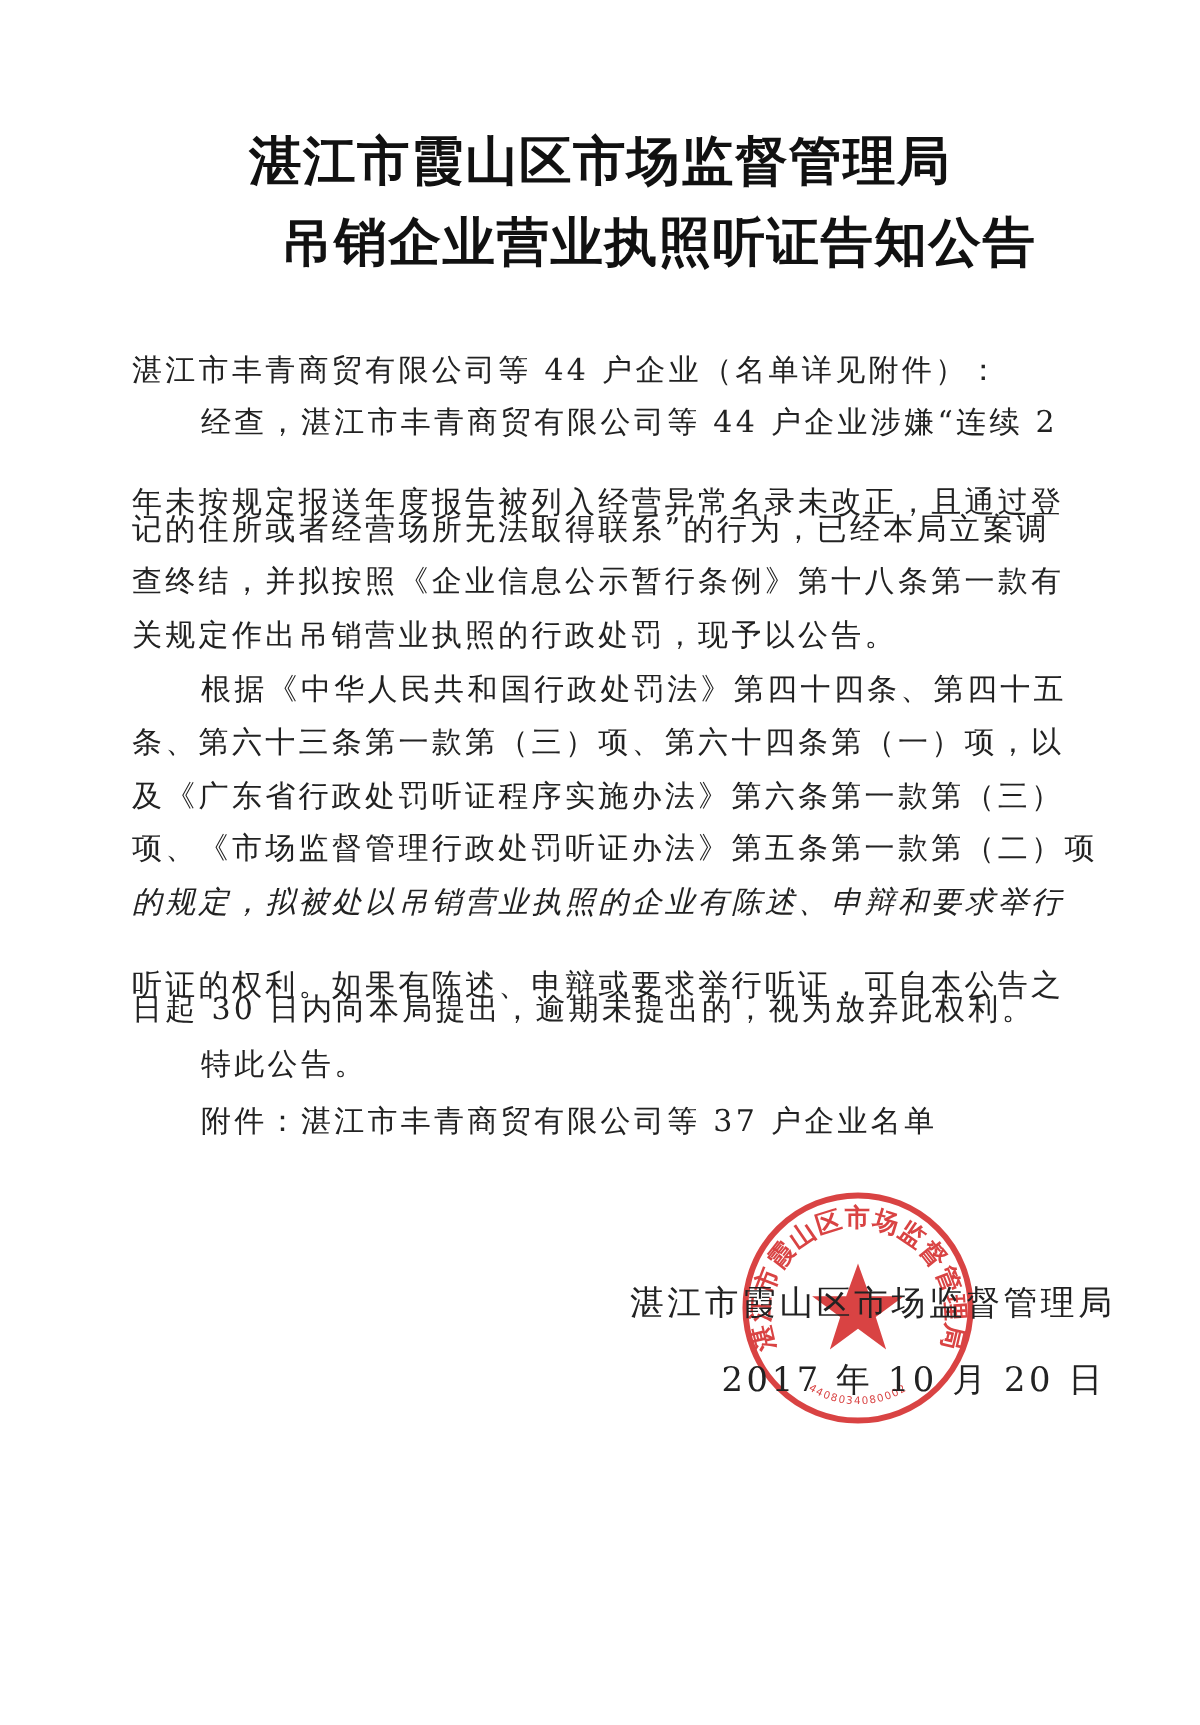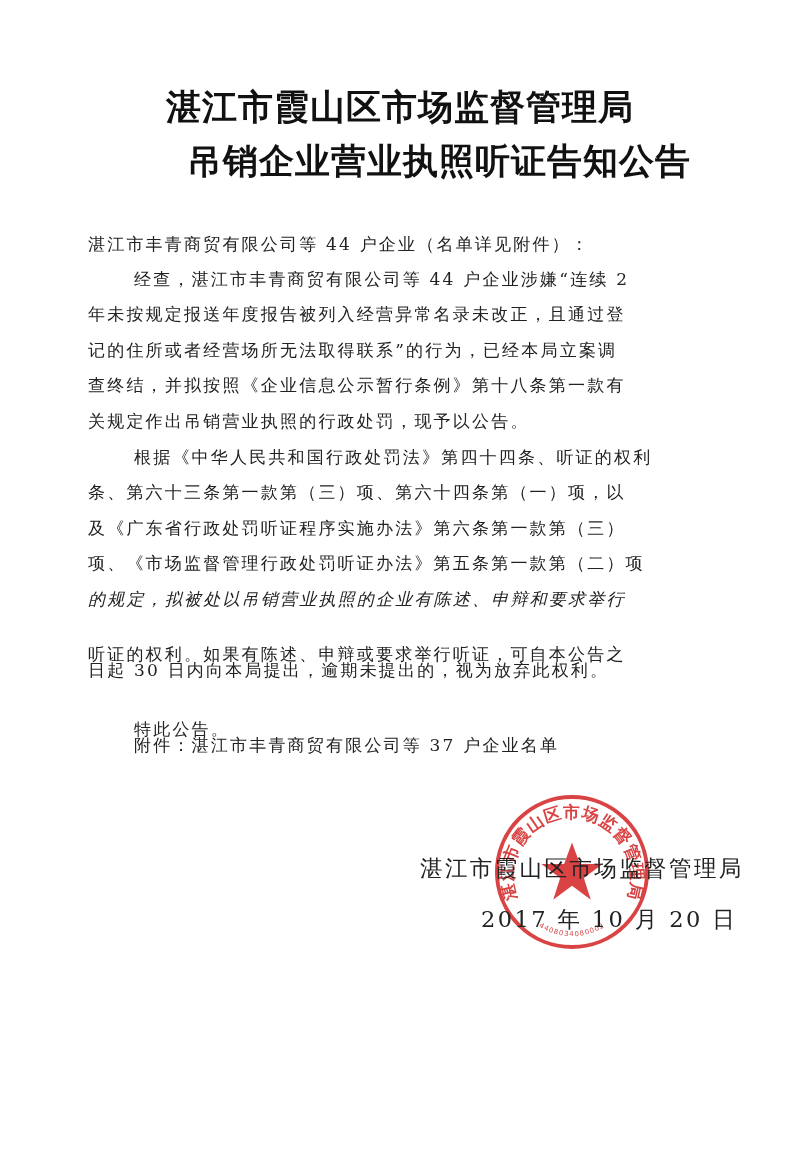--- a/index.html
+++ b/index.html
@@ -3,50 +3,50 @@
 <meta charset="utf-8">
 <style>
   html, body { margin:0; padding:0; }
   body { width:800px; height:1150px; background:#ffffff; position:relative; overflow:hidden;
          font-family:"DejaVu Serif","Liberation Serif",serif; color:#1a1a1a; }
   .title { position:absolute; left:0; width:800px; text-align:center;
            font-family:"DejaVu Sans","Liberation Sans",sans-serif; font-weight:bold;
            font-size:35px; letter-spacing:1px; color:#111; }
   .t1 { top:84px; }
   .t2 { top:138px;padding-left:39px; }
-  .line { position:absolute; left:88px; font-size:17px; letter-spacing:2.2px; white-space:nowrap; color:#222; }
+  .line { position:absolute; left:88px; font-size:20px; letter-spacing:2.2px; white-space:nowrap; color:#222; }
   .indent { left:134px; }
   .sign { position:absolute; font-size:22.5px; letter-spacing:2.4px; white-space:nowrap; color:#222; z-index:2; }
   .stamp { position:absolute; left:493px; top:793px; width:158px; height:158px; z-index:1; opacity:0.88; }
 </style>
 </head>
 <body>
 
 <div>
 
   <div class="title t1">湛江市霞山区市场监督管理局</div>
   <div class="title t2">吊销企业营业执照听证告知公告</div>
 
   <div class="line" style="top:233px;">湛江市丰青商贸有限公司等 44 户企业（名单详见附件）：</div>
 
   <div class="line indent" style="top:268px;">经查，湛江市丰青商贸有限公司等 44 户企业涉嫌“连续 2</div>
-  <div class="line" style="top:303px;">年未按规定报送年度报告被列入经营异常名录未改正，且通过登</div>
+  <div class="line" style="top:321px;">年未按规定报送年度报告被列入经营异常名录未改正，且通过登</div>
   <div class="line" style="top:339px;">记的住所或者经营场所无法取得联系”的行为，已经本局立案调</div>
   <div class="line" style="top:374px;">查终结，并拟按照《企业信息公示暂行条例》第十八条第一款有</div>
   <div class="line" style="top:410px;">关规定作出吊销营业执照的行政处罚，现予以公告。</div>
 
-  <div class="line indent" style="top:446px;">根据《中华人民共和国行政处罚法》第四十四条、听证的权利</div>
+  <div class="line indent" style="top:446px;">根据《中华人民共和国行政处罚法》第四十四条、第四十五</div>
   <div class="line" style="top:481px;">条、第六十三条第一款第（三）项、第六十四条第（一）项，以</div>
   <div class="line" style="top:517px;">及《广东省行政处罚听证程序实施办法》第六条第一款第（三）</div>
   <div class="line" style="top:552px;">项、《市场监督管理行政处罚听证办法》第五条第一款第（二）项</div>
   <div class="line" style="top:588px;font-style:italic;">的规定，拟被处以吊销营业执照的企业有陈述、申辩和要求举行</div>
   <div class="line" style="top:643px;">听证的权利。如果有陈述、申辩或要求举行听证，可自本公告之</div>
   <div class="line" style="top:659px;">日起 30 日内向本局提出，逾期未提出的，视为放弃此权利。</div>
 
-  <div class="line indent" style="top:718px;">特此公告。</div>
+  <div class="line indent" style="top:696px;">特此公告。</div>
 
   <div class="line indent" style="top:734px;">附件：湛江市丰青商贸有限公司等 37 户企业名单</div>
 
   <svg class="stamp" viewBox="0 0 160 160">
     <defs>
       <path id="sealArc" d="M 30 118 A 60 60 0 1 1 130 118"></path>
       <path id="codeArc" d="M 42 132 A 62 62 0 0 0 118 132"></path>
     </defs>
     <circle cx="80" cy="80" r="76" fill="none" stroke="#d42a2a" stroke-width="4"></circle>
     <text font-family="DejaVu Sans, sans-serif" font-size="17" font-weight="bold" fill="#d42a2a" letter-spacing="1">

